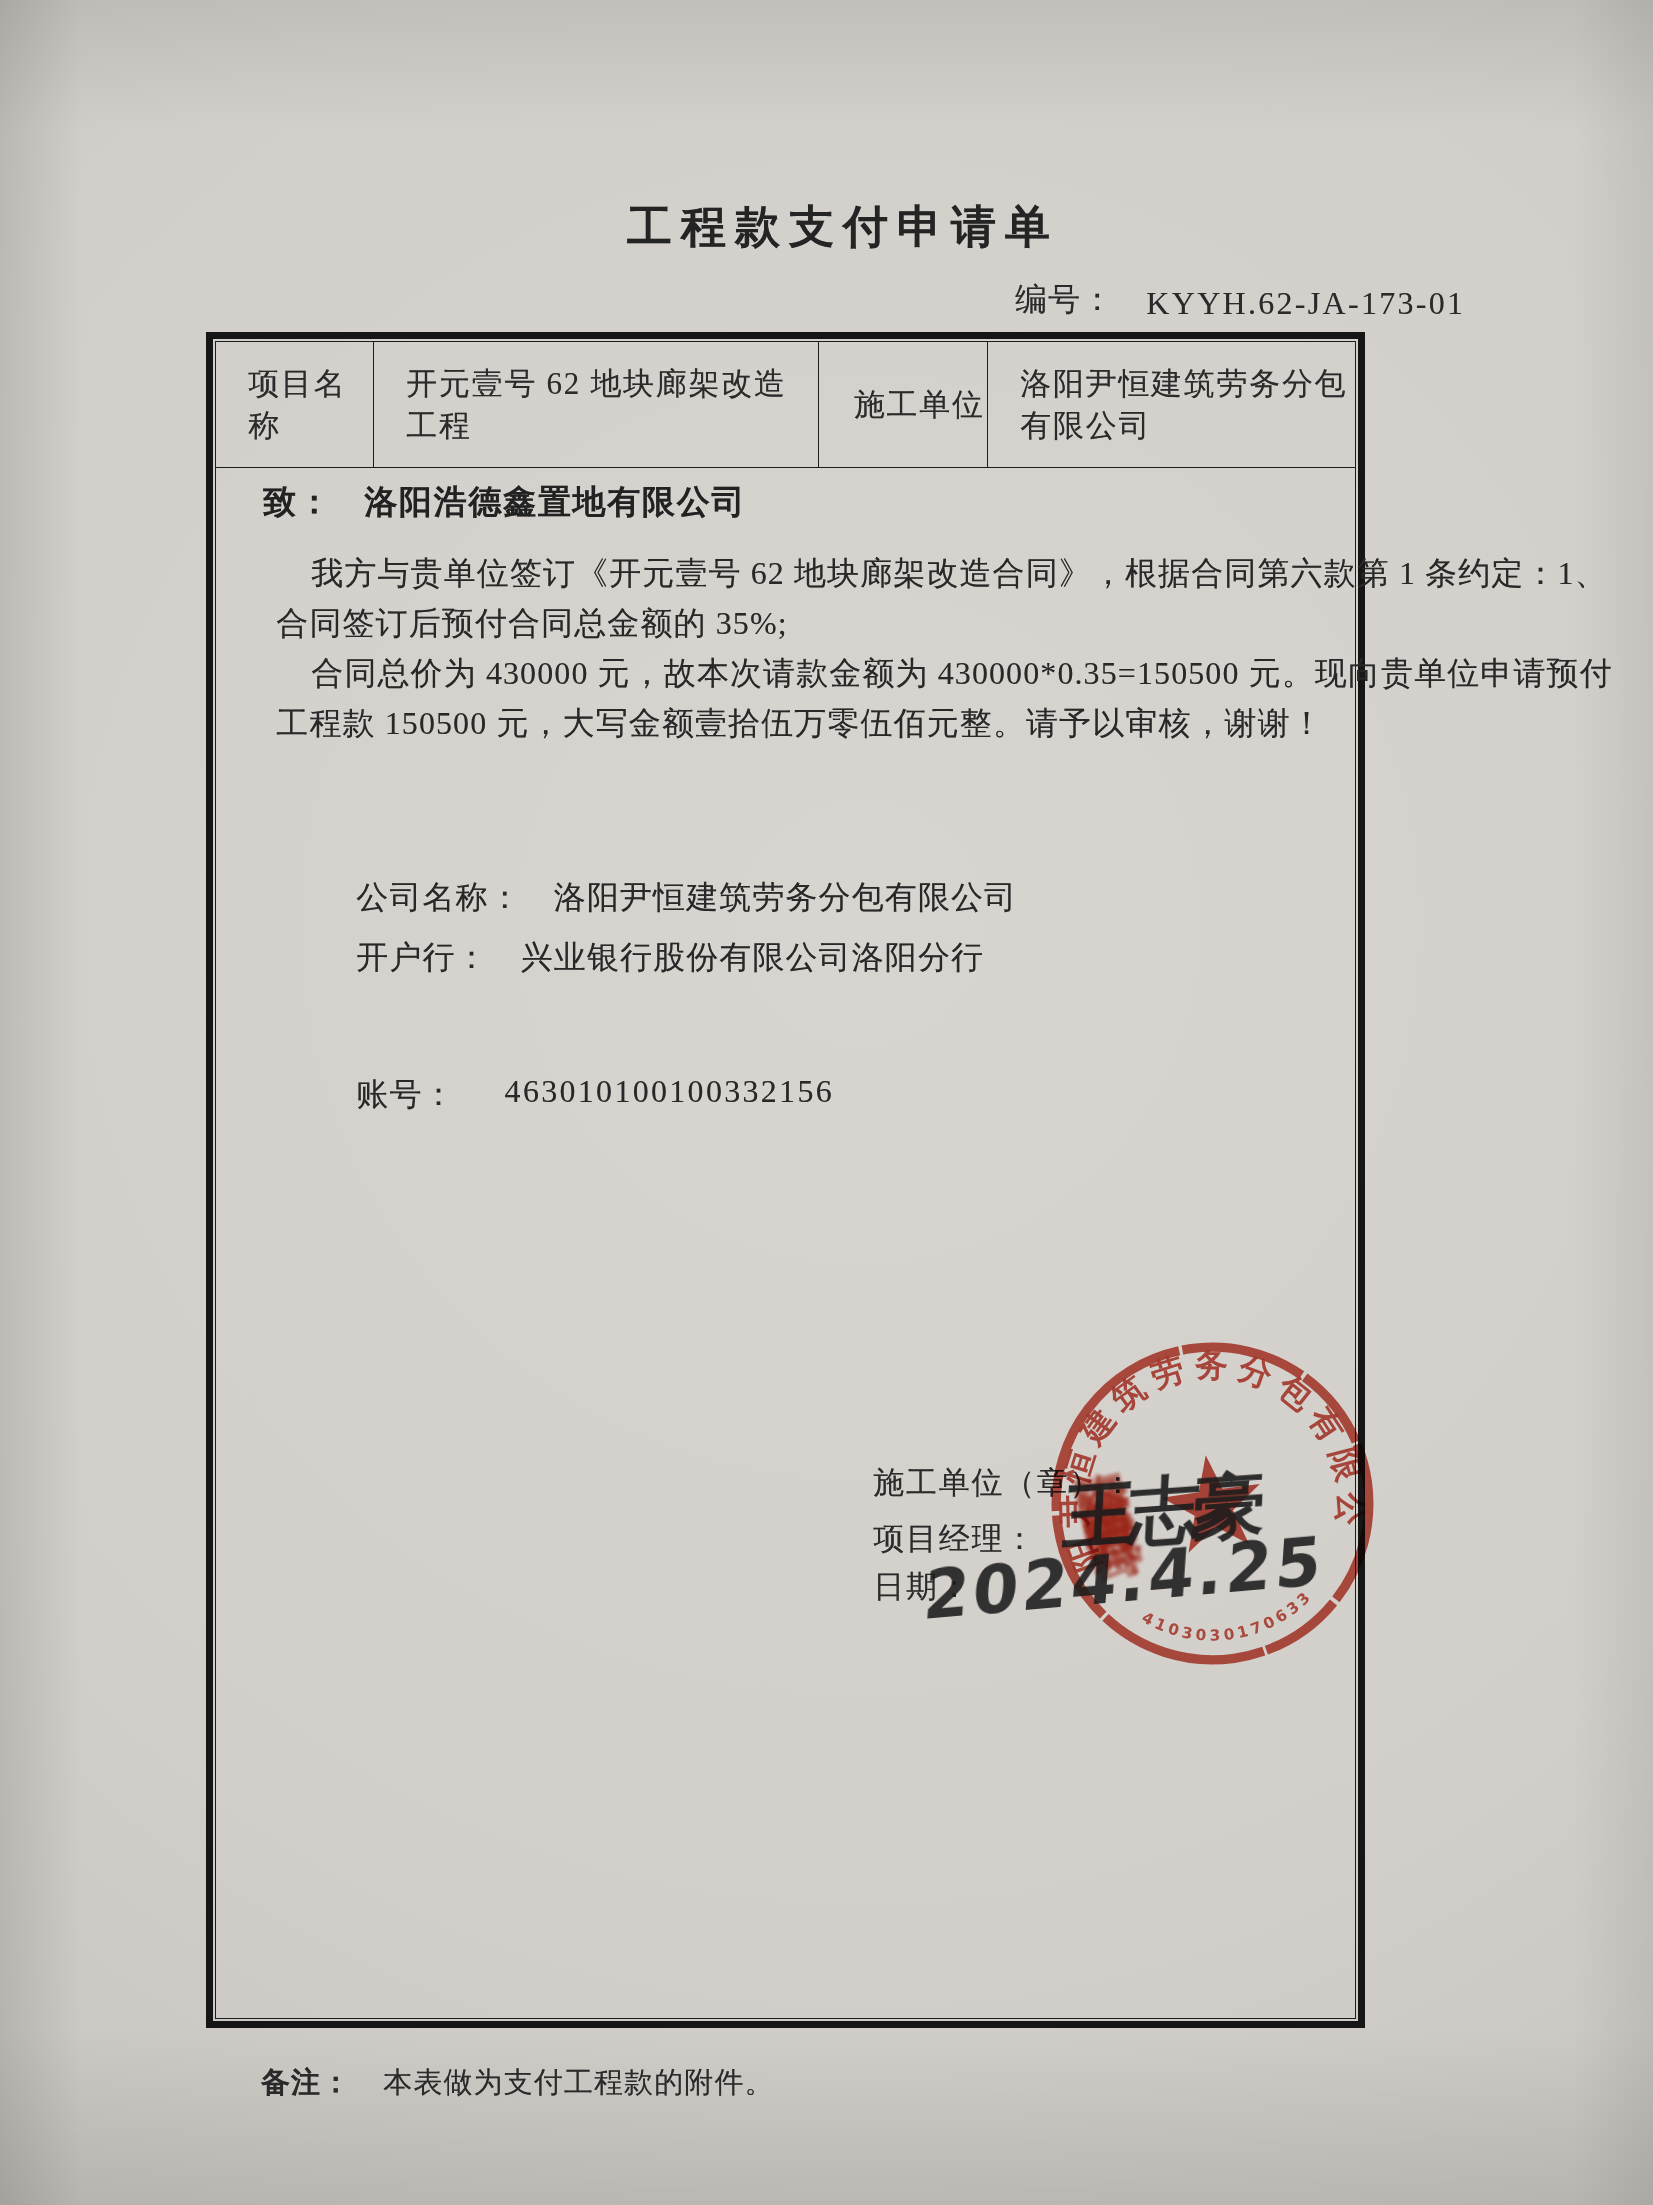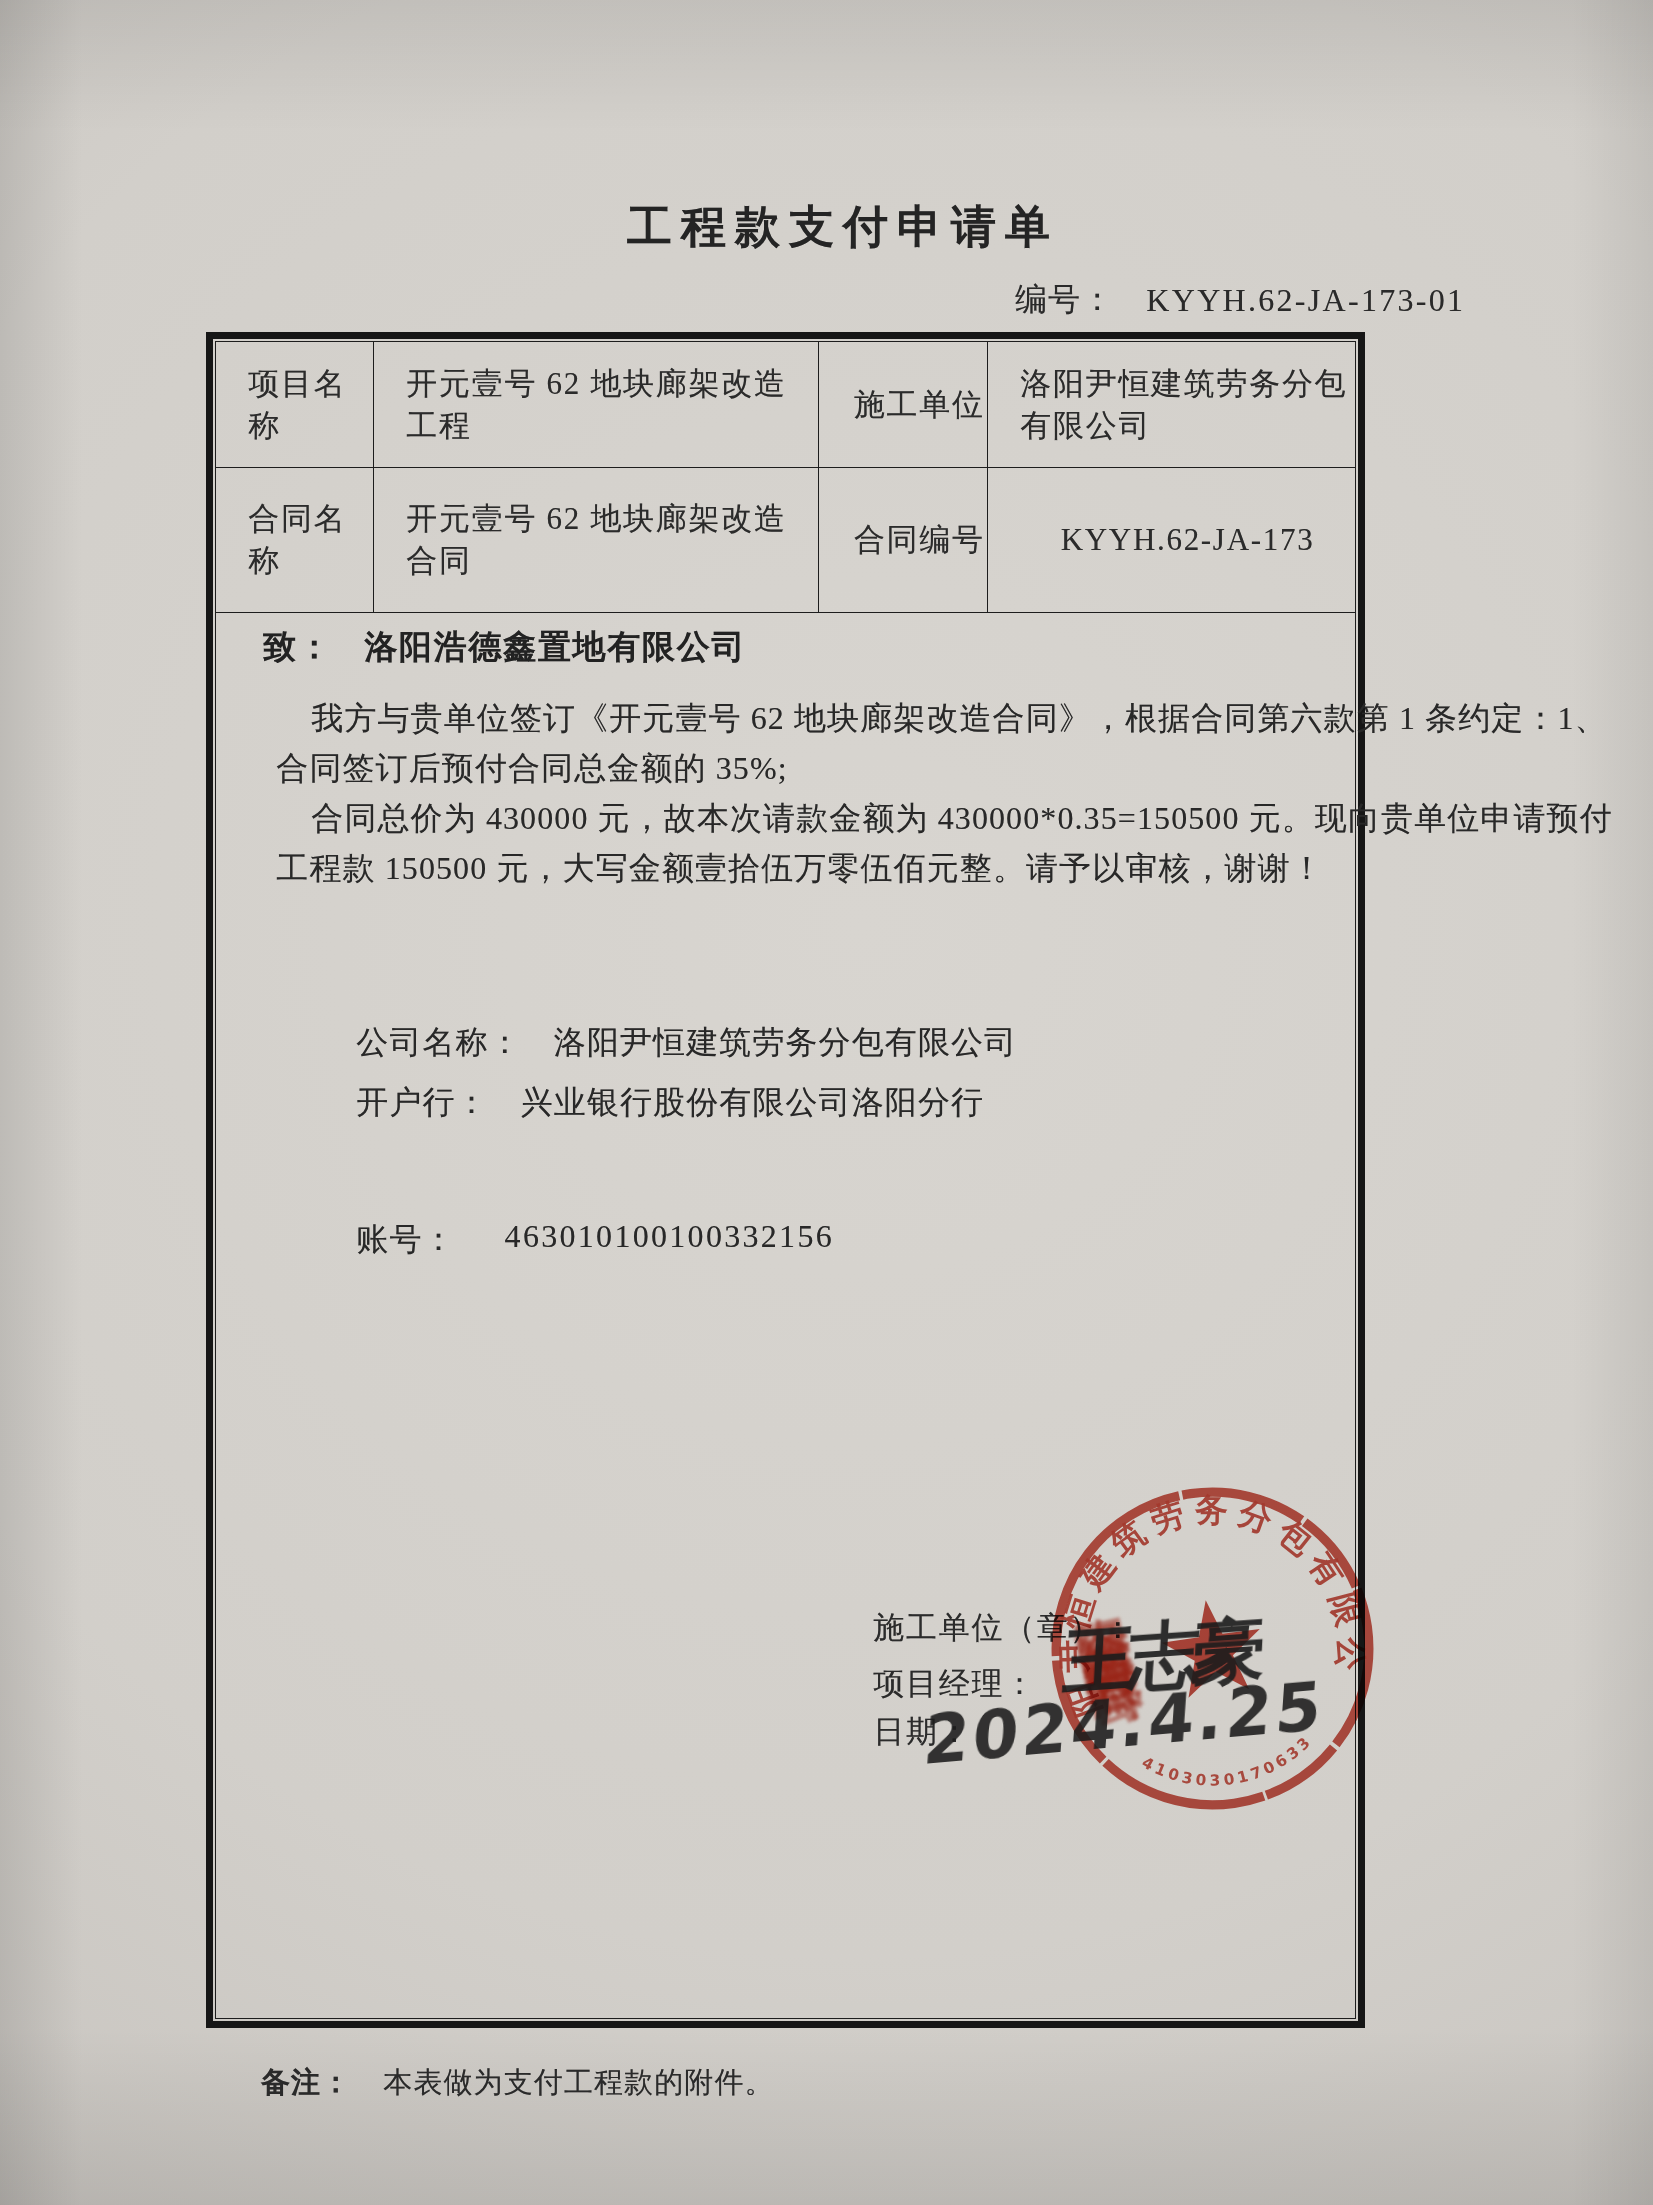--- a/index.html
+++ b/index.html
@@ -21,21 +21,21 @@
     position:absolute; left:0; right:0; top:197px;
     text-align:center;
     font-size:45px; font-weight:700;
     letter-spacing:9px;
     color:#242424;
   }
   .doc-no{
     position:absolute; left:983px; top:278px;
     font-size:32px; letter-spacing:1.1px;
     color:#2a2a2a;
-    display:flex; align-items:center;
+    display:flex; align-items:flex-end;
   }
   .doc-no .val{ letter-spacing:2.3px; }
 
   
   .table-outer{
     position:absolute; left:206px; top:332px;
     width:1159px; height:1696px;
     border:7.3px solid #161616;
     box-sizing:border-box;
   }
@@ -168,26 +168,20 @@
   <div class="table-outer">
     <div class="table-inner">
 
       <div class="trow r1">
         <div class="tcell c1 soft">项目名称</div>
         <div class="tcell c2 soft">开元壹号 62 地块廊架改造工程</div>
         <div class="tcell c3 soft">施工单位</div>
         <div class="tcell c4 last soft">洛阳尹恒建筑劳务分包有限公司</div>
       </div>
 
-      <div class="trow r2">
-        <div class="tcell c1 soft">合同名称</div>
-        <div class="tcell c2 soft">开元壹号 62 地块廊架改造合同</div>
-        <div class="tcell c3 soft">合同编号</div>
-        <div class="tcell c4 last soft">KYYH.62-JA-173</div>
-      </div>
 
       <div class="big-cell">
 
         <div class="to-line">
           <span class="soft">致：</span>
           <span class="company soft">洛阳浩德鑫置地有限公司</span>
         </div>
 
         <div class="body-block">
           <div class="body-line indent soft">我方与贵单位签订《开元壹号 62 地块廊架改造合同》，根据合同第六款第 1 条约定：1、</div>

